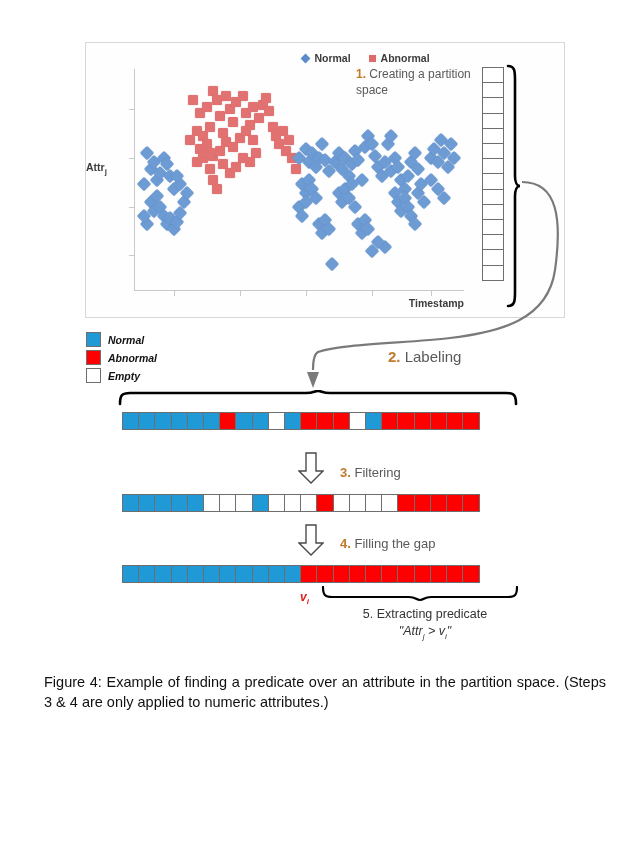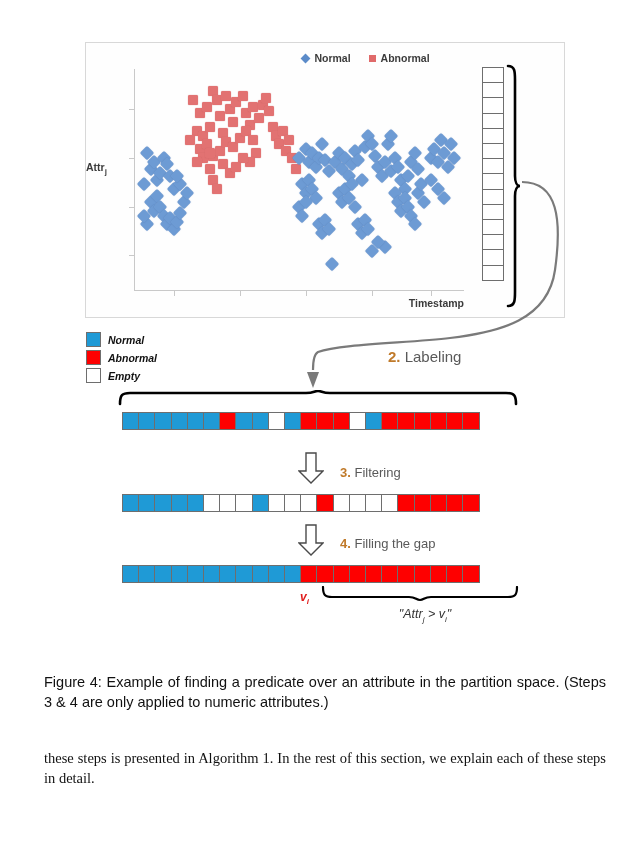--- a/index.html
+++ b/index.html
@@ -312,20 +312,23 @@
         <div class="pt normal" style="left: 305.2px; top: 123.76px; background: rgb(109, 155, 212);"></div>
         <div class="pt normal" style="left: 245.8px; top: 172.6px; background: rgb(109, 155, 212);"></div>
         <div class="pt normal" style="left: 193px; top: 190.36px; background: rgb(109, 155, 212);"></div>
         <div class="pt normal" style="left: 232.6px; top: 177.04px; background: rgb(109, 155, 212);"></div>
         <div class="pt normal" style="left: 239.2px; top: 168.16px; background: rgb(109, 155, 212);"></div>
       </div>
 
     <div class="axis-label-x">Timestamp</div>
   </div>
 
+  <div class="step1-note">
+    <span class="stepnum">1.</span><span> Creating a partition space</span>
+  </div>
 
   <div class="vcol" id="vcol">
       <div class="vcell"></div>
       <div class="vcell"></div>
       <div class="vcell"></div>
       <div class="vcell"></div>
       <div class="vcell"></div>
       <div class="vcell"></div>
       <div class="vcell"></div>
       <div class="vcell"></div>
@@ -458,21 +461,21 @@
 
   <div class="vi-label">
     <span>v</span><span class="sub">i</span>
   </div>
 
   <svg class="brace-bot5" viewBox="0 0 200 16">
     <path d="M3,1 C3,9 5,11 12,11 L89,11 C96,11 96,14 100,14 C104,14 104,11 111,11 L188,11 C195,11 197,9 197,1" fill="none" stroke="#000" stroke-width="2.2" stroke-linecap="round"></path>
   </svg>
 
   <div class="step5-label">
+    <div>5. Extracting predicate</div>
     <div class="pred">
       <span>"Attr</span><span class="sub">j</span><span> &gt; v</span><span class="sub">i</span><span>"</span>
     </div>
   </div>
 
   <div class="caption">Figure 4:  Example of finding a predicate over an attribute in the partition space. (Steps 3 &amp; 4 are only applied to numeric attributes.)</div>
-  <div class="bodytext">these steps is presented in Algorithm 1. In the rest of this section, we explain each of these steps in detail.</div>
 
 </div>
 
 </body></html>

